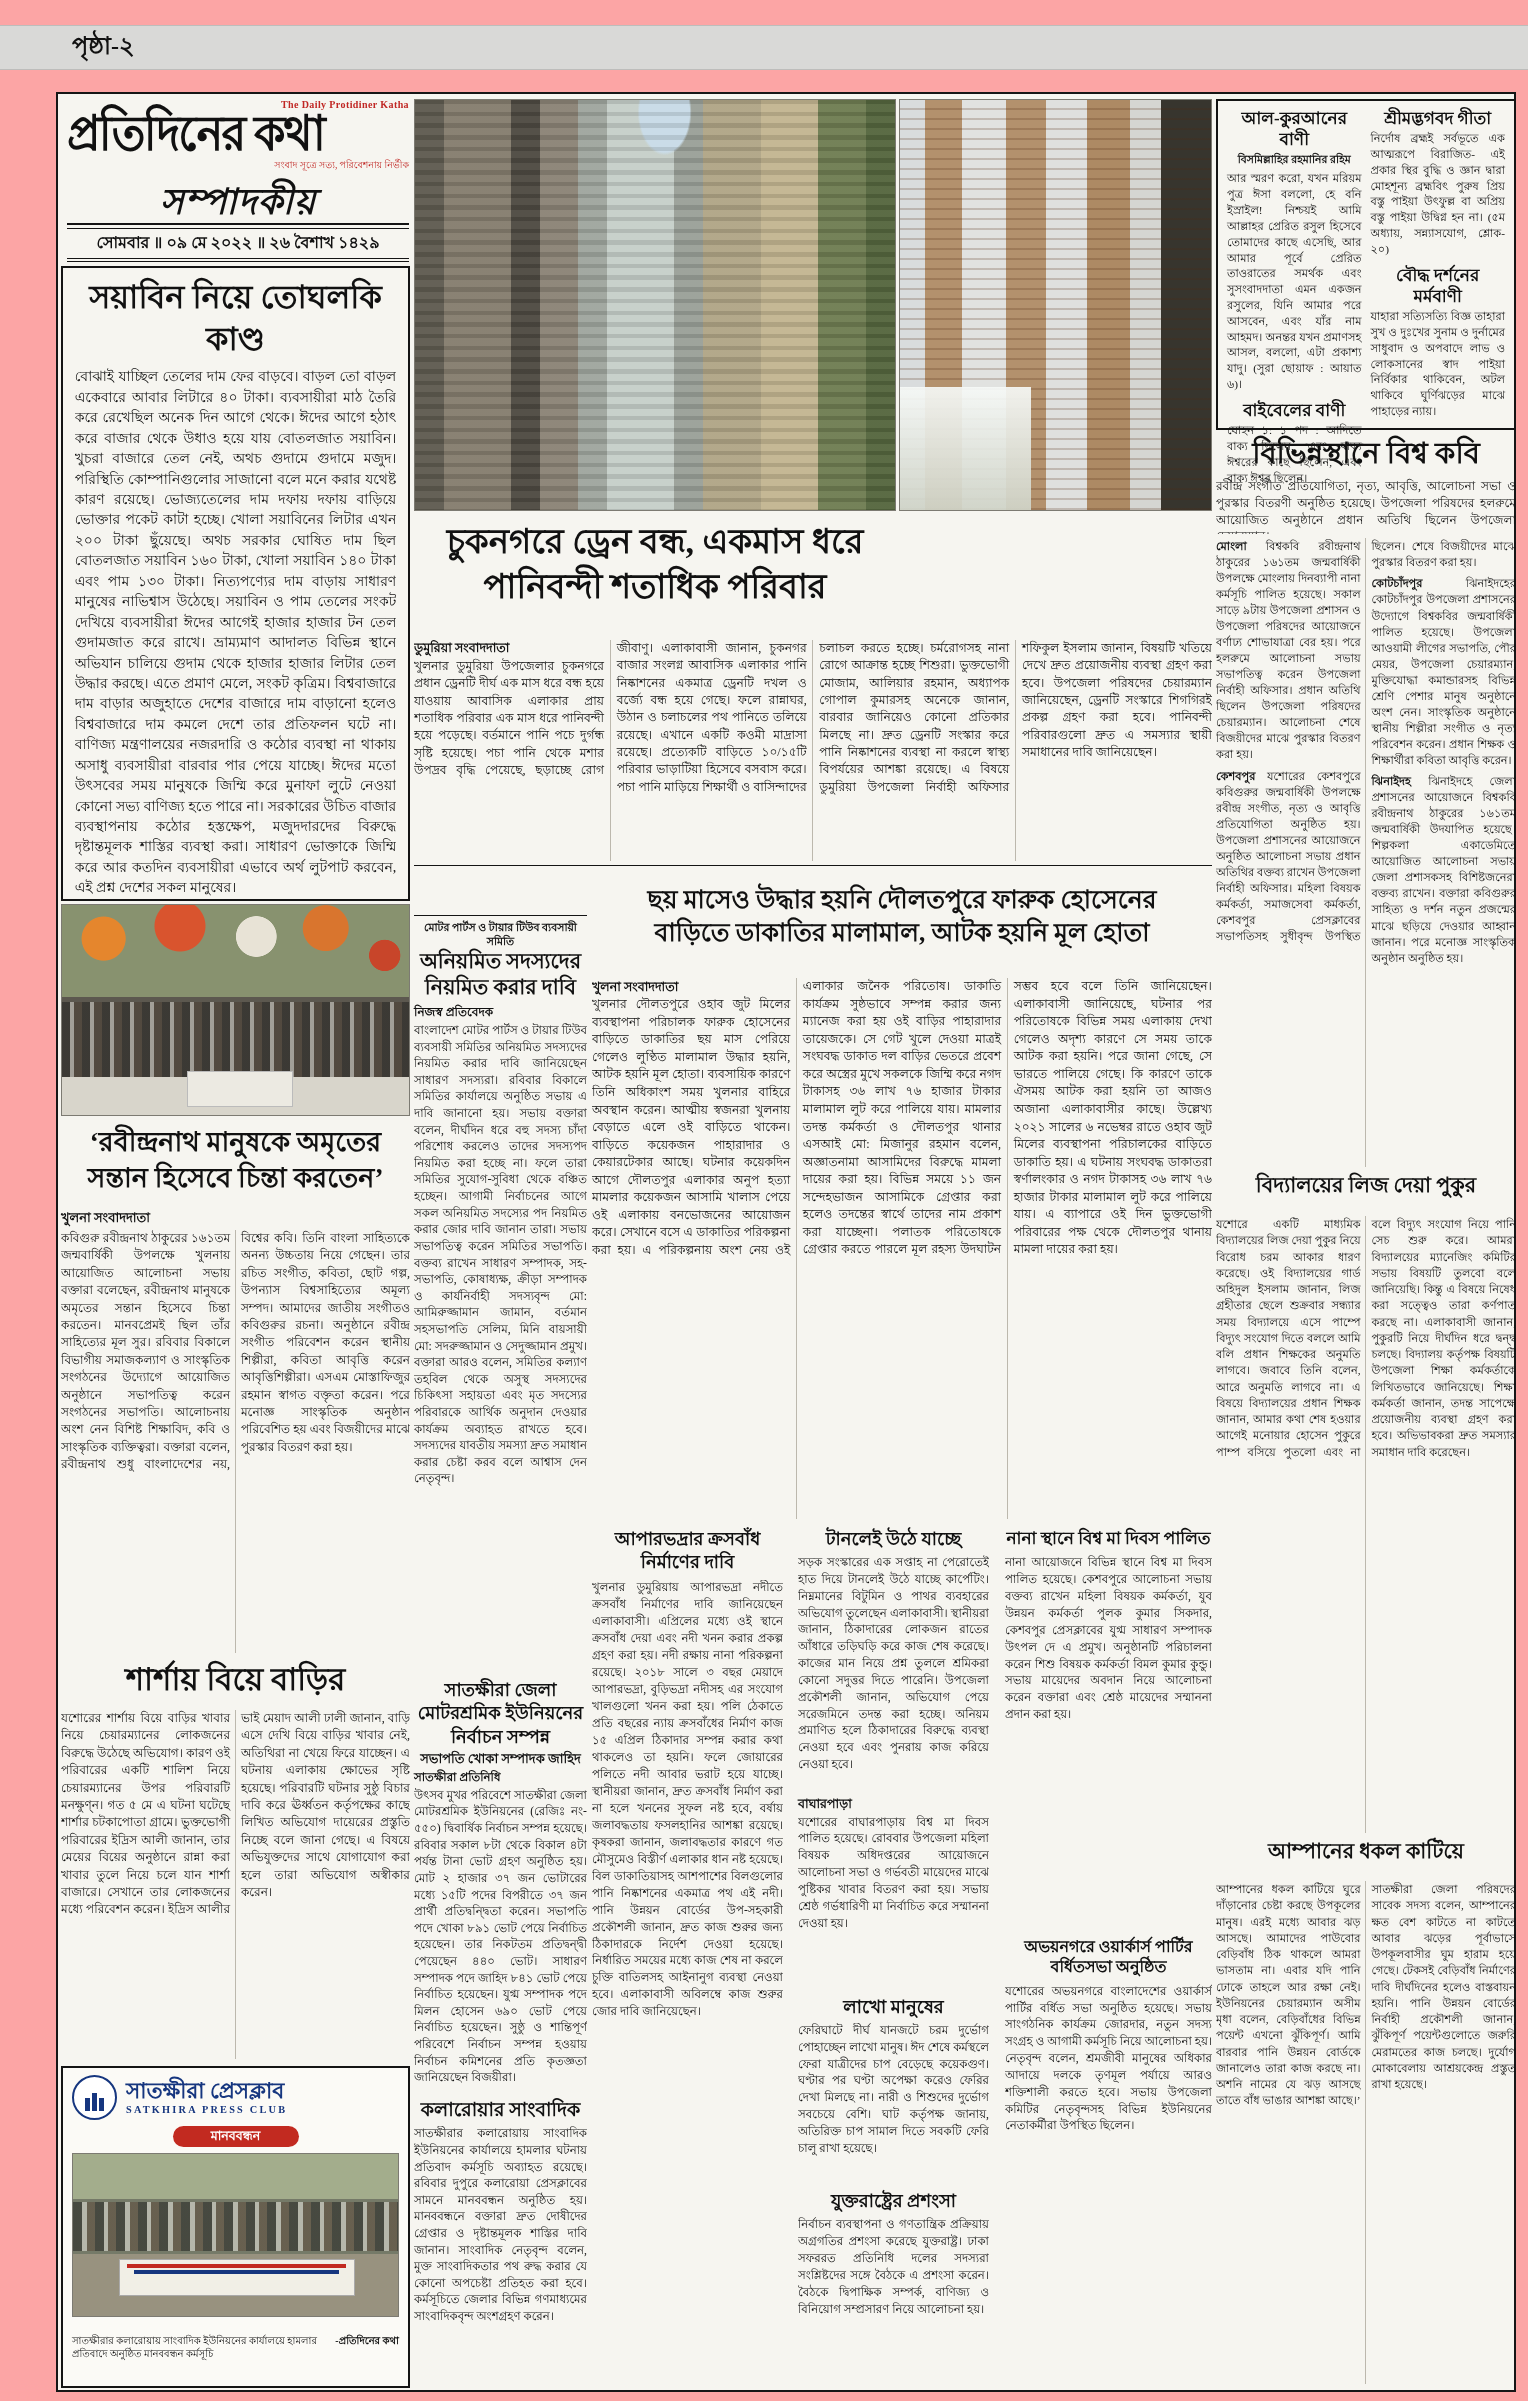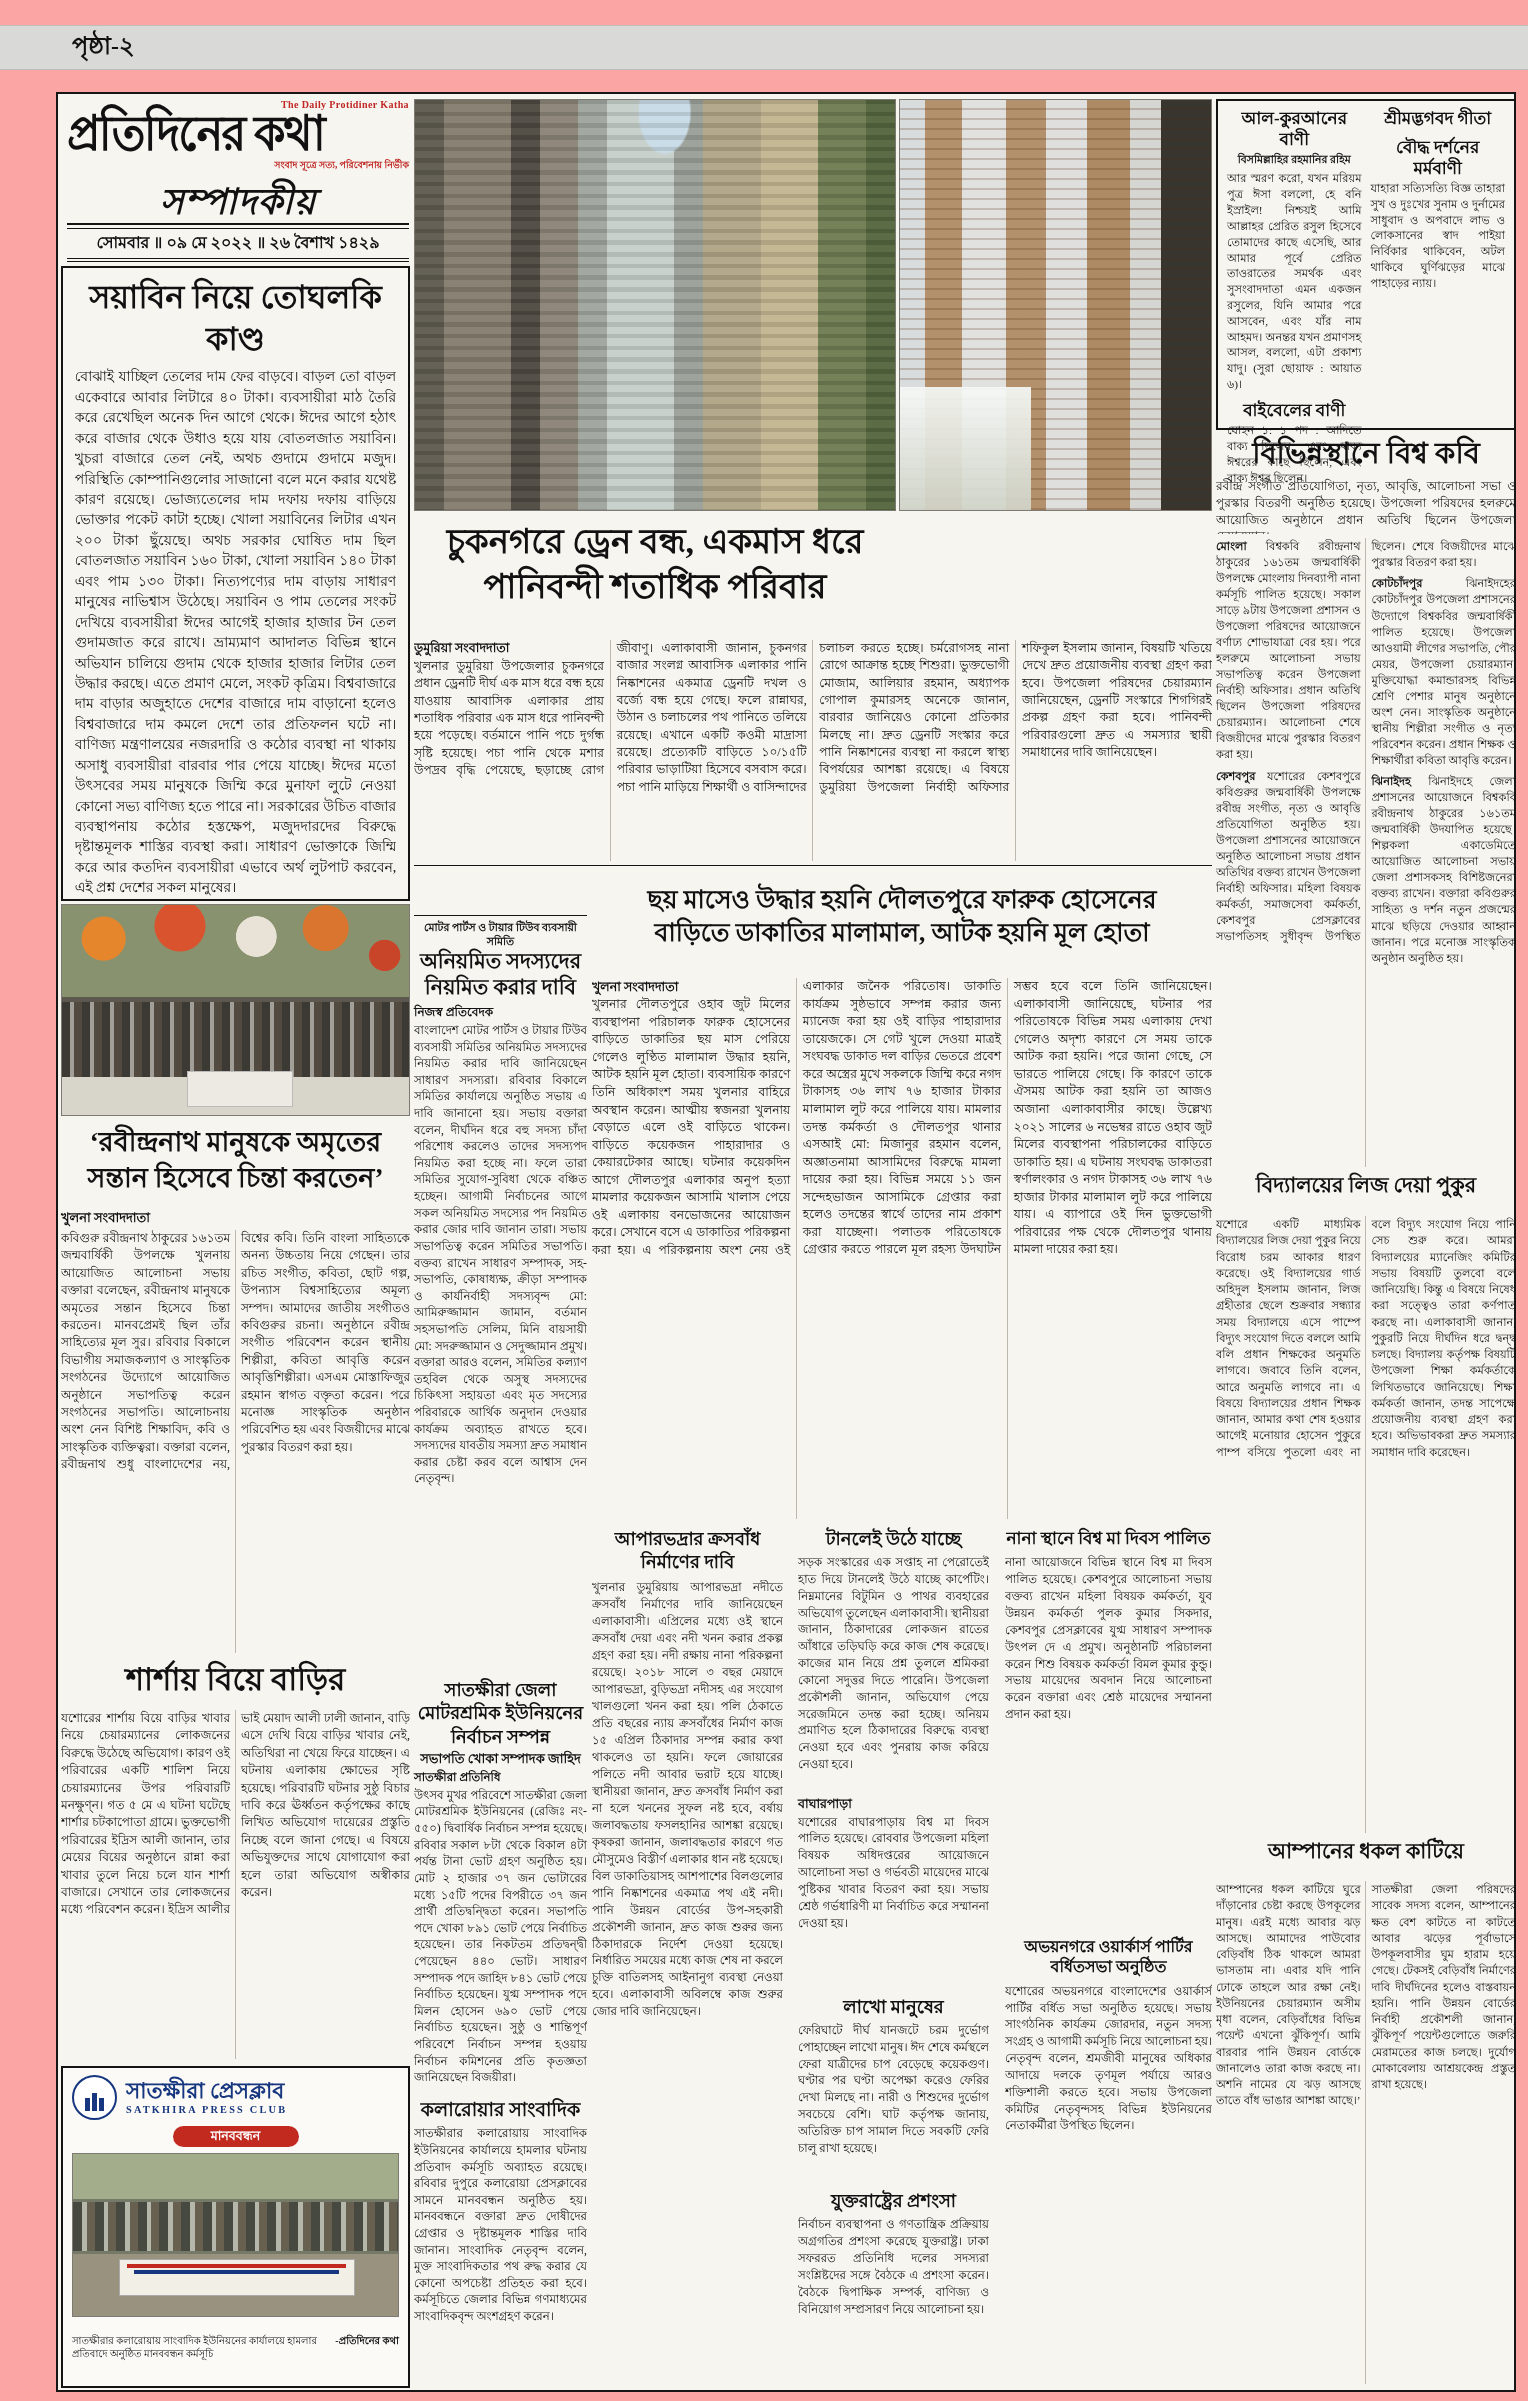--- a/index.html
+++ b/index.html
@@ -4,21 +4,21 @@
 <style>
   html,body{margin:0;padding:0;background:#ffffff;}
   .page{position:relative;width:1528px;height:2401px;background:#fca5a5;overflow:hidden;
         font-family:"Liberation Serif","DejaVu Serif",serif;color:#111;}
   .abs{position:absolute;}
   .graybar{background:#d9d9d7;border-top:0.9px solid #bdbdbb;border-bottom:0.9px solid #bdbdbb;}
   .pageno{font-size:24px;font-weight:bold;line-height:41px;padding-left:72px;}
   .frame{border:2.7px solid #161616;background:#f6f5f0;box-sizing:border-box;}
   .mast-en{color:#c02724;font-size:10px;font-weight:bold;text-align:right;letter-spacing:0.4px;}
   .mast-bn{font-size:45px;font-weight:900;letter-spacing:-1.8px;line-height:1.02;transform:scaleY(1.08);transform-origin:left top;white-space:nowrap;}
-  .mast-tag{color:#c02724;font-size:9.4px;text-align:right;margin-top:1.8px;font-weight:bold;}
+  .mast-tag{color:#c02724;font-size:9.4px;text-align:right;margin-top:1.8px;}
   .mast-script{font-size:36px;font-weight:800;font-style:italic;text-align:center;margin-top:1.8px;letter-spacing:0.9px;}
   .dateline{border-top:1.8px solid #141414;border-bottom:4.5px double #141414;text-align:center;
             font-size:16px;font-weight:bold;line-height:27px;box-sizing:border-box;}
   .box{border:2.2px solid #141414;box-sizing:border-box;background:#f6f5f0;}
   .h-xl{font-weight:900;text-align:center;line-height:1.3;}
   .byline{font-weight:bold;}
   .bodytxt{text-align:justify;overflow:hidden;}
   .cols2{column-count:2;column-gap:10.8px;column-rule:0.9px solid #bcb8ad;}
   .cols3{column-count:3;column-gap:12.6px;column-rule:0.9px solid #bcb8ad;}
   .cols4{column-count:4;column-gap:12.6px;column-rule:0.9px solid #bcb8ad;}
@@ -85,20 +85,21 @@
         <div class="qt-body">আর স্মরণ করো, যখন মরিয়ম পুত্র ঈসা বললো, হে বনি ইস্রাইল! নিশ্চয়ই আমি আল্লাহর প্রেরিত রসুল হিসেবে তোমাদের কাছে এসেছি, আর আমার পূর্বে প্রেরিত তাওরাতের সমর্থক এবং সুসংবাদদাতা এমন একজন রসুলের, যিনি আমার পরে আসবেন, এবং যাঁর নাম আহমদ। অনন্তর যখন প্রমাণসহ আসল, বললো, এটা প্রকাশ্য যাদু। (সুরা ছোয়াফ : আয়াত ৬)।</div>
       </div>
       <div class="qt">
         <div class="qt-title">বাইবেলের বাণী</div>
         <div class="qt-body">যোহন ১: ১ পদ : আদিতে বাক্য ছিলেন, এবং বাক্য ঈশ্বরের কাছে ছিলেন, এবং বাক্য ঈশ্বর ছিলেন।</div>
       </div>
     </div>
     <div style="flex:1;">
       <div class="qt">
         <div class="qt-title">শ্রীমদ্ভগবদ গীতা</div>
+        <div class="qt-body">নির্দোষ ব্রহ্মই সর্বভূতে এক আত্মরূপে বিরাজিত- এই প্রকার স্থির বুদ্ধি ও জ্ঞান দ্বারা মোহশূন্য ব্রহ্মবিৎ পুরুষ প্রিয় বস্তু পাইয়া উৎফুল্ল বা অপ্রিয় বস্তু পাইয়া উদ্বিগ্ন হন না। (৫ম অধ্যায়, সন্ন্যাসযোগ, শ্লোক- ২০)</div>
       </div>
       <div class="qt">
         <div class="qt-title">বৌদ্ধ দর্শনের মর্মবাণী</div>
         <div class="qt-body">যাহারা সত্যিসত্যি বিজ্ঞ তাহারা সুখ ও দুঃখের সুনাম ও দুর্নামের সাধুবাদ ও অপবাদে লাভ ও লোকসানের স্বাদ পাইয়া নির্বিকার থাকিবেন, অটল থাকিবে ঘুর্ণিঝড়ের মাঝে পাহাড়ের ন্যায়।</div>
       </div>
     </div>
   </div>
 
   <div class="abs h-xl" style="left:1216px;top:435px;width:300px;font-size:29px;">বিভিন্নস্থানে বিশ্ব কবি</div>
   <div class="abs bodytxt" style="left:1216px;top:478px;width:300px;height:56px;font-size:12px;line-height:1.4;">রবীন্দ্র সংগীত প্রতিযোগিতা, নৃত্য, আবৃত্তি, আলোচনা সভা ও পুরস্কার বিতরণী অনুষ্ঠিত হয়েছে। উপজেলা পরিষদের হলরুমে আয়োজিত অনুষ্ঠানে প্রধান অতিথি ছিলেন উপজেলা চেয়ারম্যান।</div>

